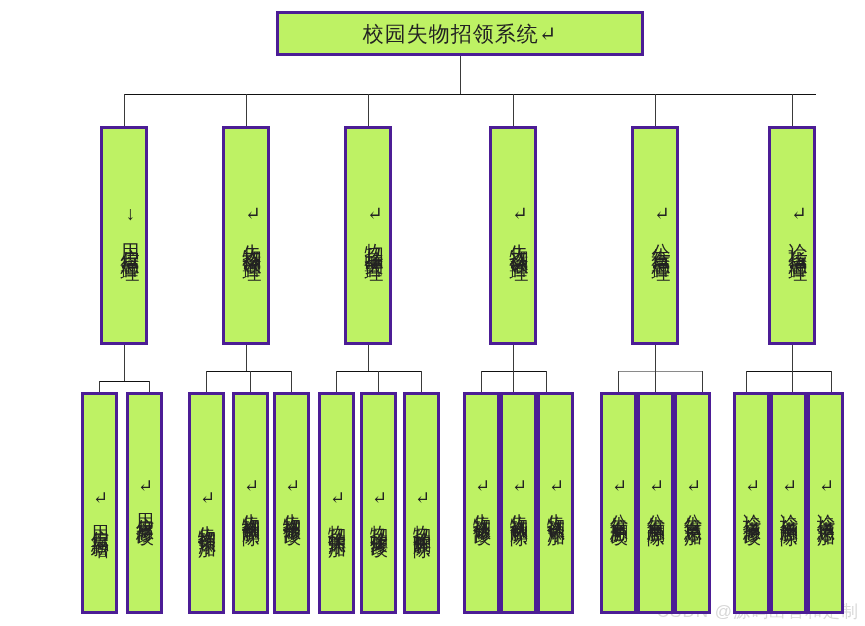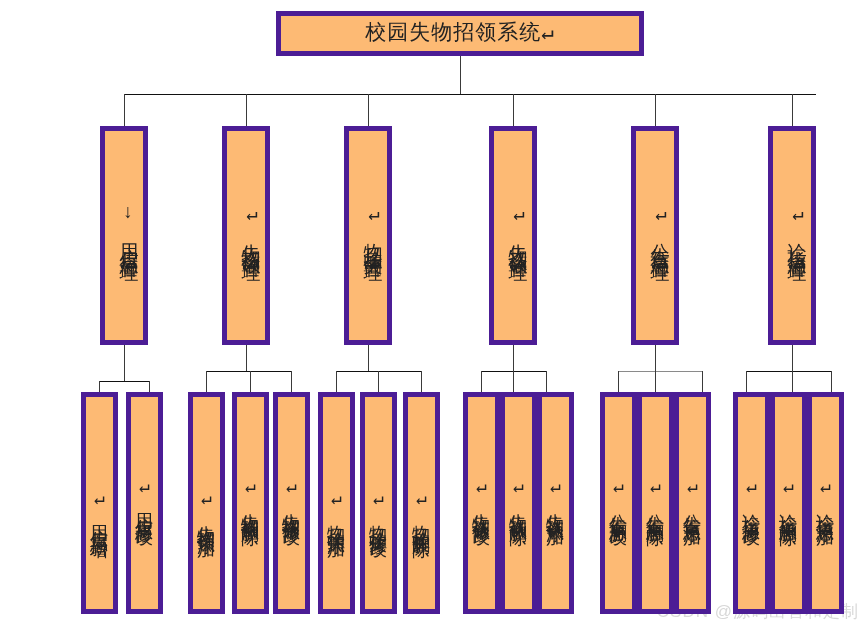--- a/index.html
+++ b/index.html
@@ -16,24 +16,23 @@
     position: relative;
     width: 865px;
     height: 626px;
     background: #ffffff;
     overflow: hidden;
   }
   
   .node {
     position: absolute;
     box-sizing: border-box;
-    border: 5px solid #4c1d95;
-    background: #fdba74;
+    border: 3px solid #4c1d95;
+    background: #bef264;
     z-index: 3;
-    font-family: Liberation Mono, monospace;
   }
   .node .label {
     display: block;
     width: 100%;
     height: 100%;
     box-sizing: border-box;
     text-align: center;
     color: #222222;
   }
   

